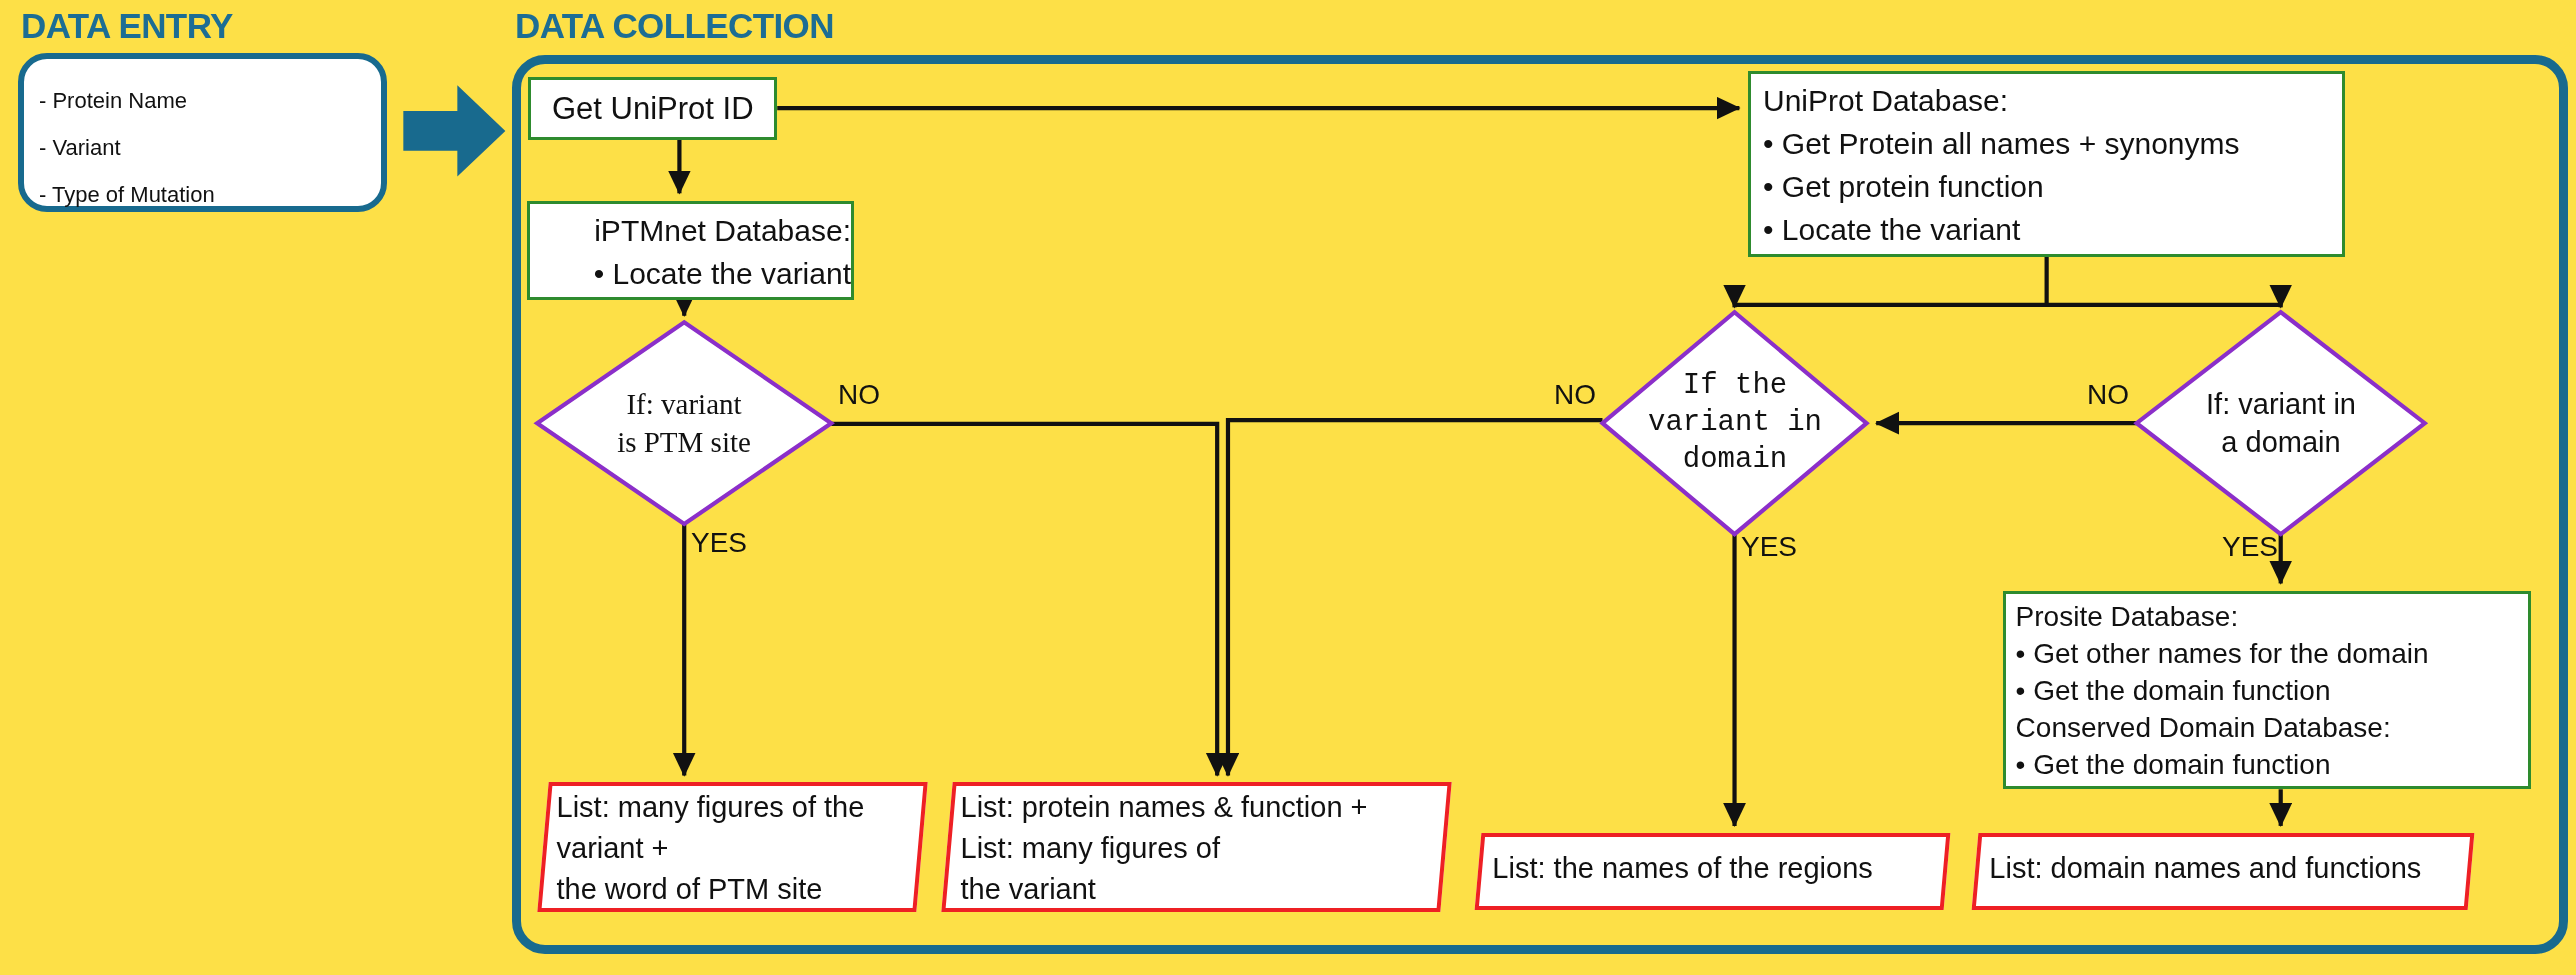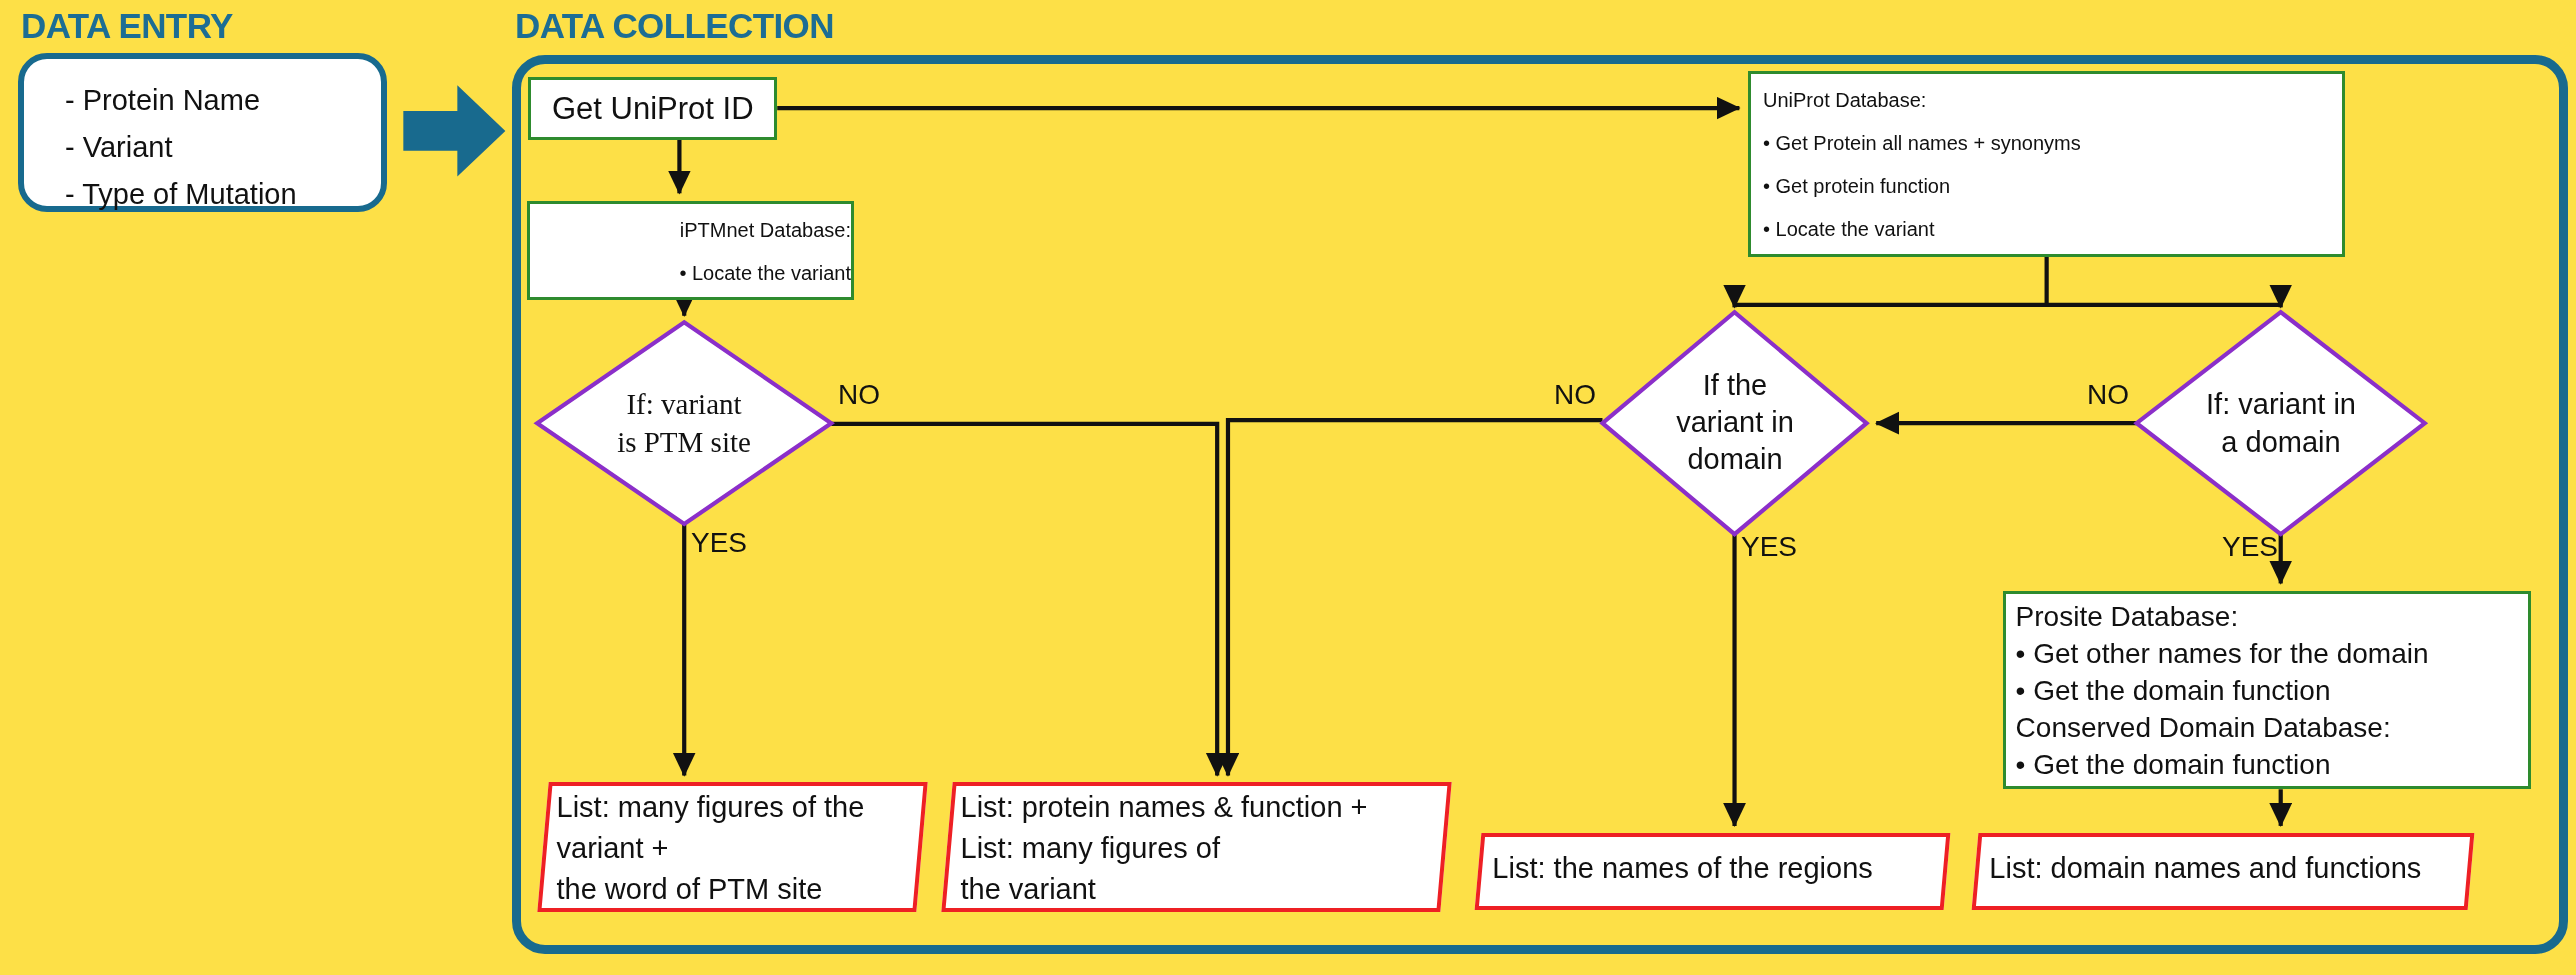--- a/index.html
+++ b/index.html
@@ -10,39 +10,39 @@
   #connectors{position:absolute;left:0;top:0;z-index:1;}
   .section-title{
     position:absolute;font-size:35px;font-weight:bold;color:#1c6d94;
     letter-spacing:-0.6px;z-index:2;white-space:nowrap;
   }
   .entry-box{
     position:absolute;left:18px;top:53px;width:369px;height:159px;
     border:6.6px solid #186a8e;border-radius:29px;background:#fff;
     box-sizing:border-box;z-index:2;
   }
-  .entry-items{padding:18px 0 0 41px;font-size:29px;line-height:47px;}
+  .entry-items{padding:18px 0 0 15px;font-size:22px;line-height:47px;}
   .collection-box{
     position:absolute;left:512px;top:55px;width:2056px;height:899px;
     border:9px solid #186a8e;border-radius:33px;background:transparent;
     box-sizing:border-box;z-index:1;
   }
   .gbox{
     position:absolute;border:3.6px solid #2e8b2e;background:#fff;
-    box-sizing:border-box;z-index:2;font-size:20px;line-height:43px;
+    box-sizing:border-box;z-index:2;font-size:30px;line-height:43px;
   }
   #getUniprotBox{left:528px;top:77px;width:249px;height:63px;display:flex;align-items:center;padding-left:21px;font-size:31px;}
   #iptmnetBox{left:527px;top:201px;width:327px;height:99px;padding:4.8px 0 0 9.6px;text-align:right;}
   #uniprotDbBox{left:1748px;top:71px;width:597px;height:186px;padding:4.8px 0 0 12px;}
   #prositeBox{left:2003px;top:591px;width:528px;height:198px;padding:3.6px 0 0 9.6px;font-size:28px;line-height:37px;}
   .diamond-label{
     position:absolute;z-index:2;text-align:center;font-size:29px;line-height:38px;
   }
   #d1Label{left:582px;top:385px;width:204px;font-family:Liberation Serif, serif;}
-  #d2Label{left:1639px;top:367px;width:192px;line-height:37px;}
+  #d2Label{left:1639px;top:367px;width:192px;line-height:37px;font-family:Liberation Mono, monospace;}
   #d3Label{left:2161px;top:385px;width:240px;}
   .para{
     position:absolute;border:4.2px solid #ee2024;background:#fff;z-index:2;
     box-sizing:border-box;transform:skewX(-5deg);font-size:29px;line-height:41px;
   }
   .para .inner{transform:skewX(5deg);padding:1.2px 0 0 9.6px;}
   #outPtm{left:543px;top:782px;width:379px;height:130px;}
   #outNames{left:947px;top:782px;width:499px;height:130px;}
   #outRegions{left:1478px;top:833px;width:469px;height:77px;}
   #outDomains{left:1975px;top:833px;width:496px;height:77px;}

